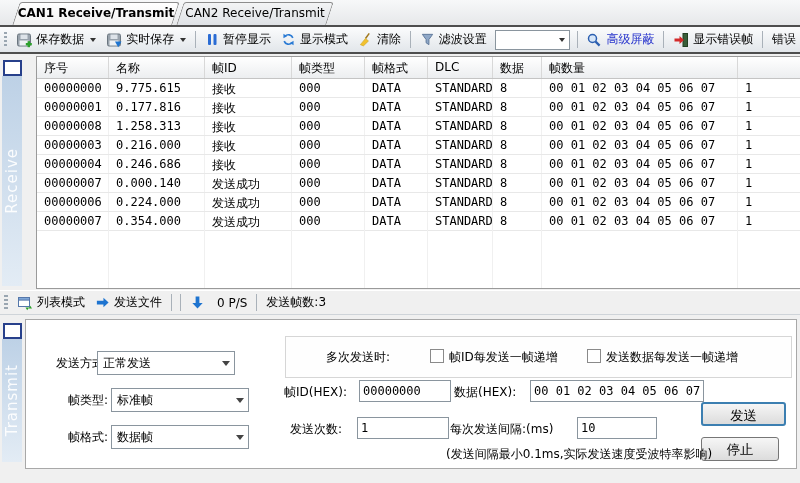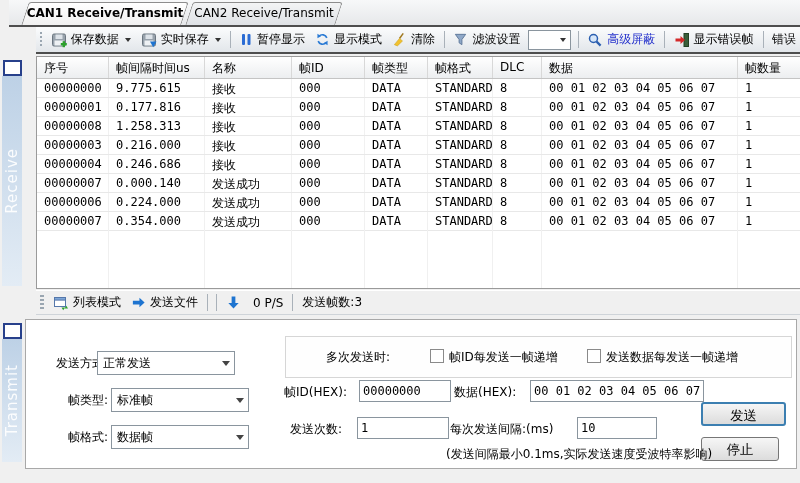--- a/index.html
+++ b/index.html
@@ -1,34 +1,34 @@
 <!DOCTYPE html>
 <html><head>
 <meta charset="utf-8">
 <style>
   html,body{margin:0;padding:0;}
   .page{position:relative;width:800px;height:483px;overflow:hidden;background:#f0f0f0;
         font-family:"DejaVu Sans","Liberation Sans",sans-serif;font-size:12px;color:#000;}
 
   
-  .tabbar{position:absolute;top:0;left:9px;right:0;height:25px;
+  .tabbar{position:absolute;top:0;left:0;right:0;height:25px;
           background:linear-gradient(#f7f8f9,#e6e8ea);border-bottom:2px solid #4e4e4e;}
   .tab{position:absolute;top:2px;height:23px;cursor:default;}
   .tab .tab-bg{position:absolute;inset:0;transform:skewX(-18deg);
                border:1px solid #8d8d8d;border-bottom:none;border-radius:3px 3px 0 0;}
   .tab.active .tab-bg{background:linear-gradient(#ffffff,#f1f1f1);z-index:2;}
   .tab.inactive .tab-bg{background:linear-gradient(#f3f4f5,#dfe2e6);}
   .tab .tab-label{position:relative;z-index:3;display:block;text-align:center;padding-top:4px;}
   .tab.active .tab-label{font-weight:bold;}
   .tab1{left:16px;width:160px;z-index:2;}
   .tab2{left:180px;width:150px;z-index:1;}
 
   
   .toolbar{position:absolute;left:0;right:0;display:flex;align-items:center;gap:2px;
-           padding-left:3px;background:linear-gradient(#fbfcfd,#e2e6ea);overflow:hidden;white-space:nowrap;margin-left:36px;}
+           padding-left:3px;background:linear-gradient(#fbfcfd,#e2e6ea);overflow:hidden;white-space:nowrap;}
   .toolbar.top{top:27px;height:25px;border-bottom:2px solid #4e4e4e;}
   .toolbar.tx{top:290px;height:23px;border-top:1px solid #ffffff;border-bottom:1px solid #cfd4d9;}
   .grip{width:4px;height:16px;margin:0 3px 0 1px;
         background:repeating-linear-gradient(180deg,#9aa6b1 0 2px,transparent 2px 4px);}
   .tbtn{display:flex;align-items:center;gap:4px;padding:2px 4px;border-radius:2px;cursor:default;}
   .tsep{width:1px;height:17px;background:#a9b1b9;margin:0 3px;}
   .caret{width:0;height:0;border-left:3.5px solid transparent;border-right:3.5px solid transparent;
          border-top:4px solid #333;margin-left:2px;}
   .blue-label{color:#2633cc;}
   .tcombo{width:88px;height:18px;background:#fff;border:1px solid #8a959e;display:flex;
@@ -204,21 +204,20 @@
   </div>
 
   <div class="rx">
     <span class="sel-box" style="top:4px;"></span>
     <div class="vside" style="top:20px;bottom:2px;">
       <span>Receive</span>
     </div>
     <div class="rx-table">
       <div class="rx-grid rx-head" id="rx-head">
           <div class="hcell">序号</div>
-          <div class="hcell">帧间隔时间us</div>
           <div class="hcell">名称</div>
           <div class="hcell">帧ID</div>
           <div class="hcell">帧类型</div>
           <div class="hcell">帧格式</div>
           <div class="hcell">DLC</div>
           <div class="hcell">数据</div>
           <div class="hcell">帧数量</div>
         </div>
       <div id="rx-rows">
           <div class="rx-grid rx-row">

